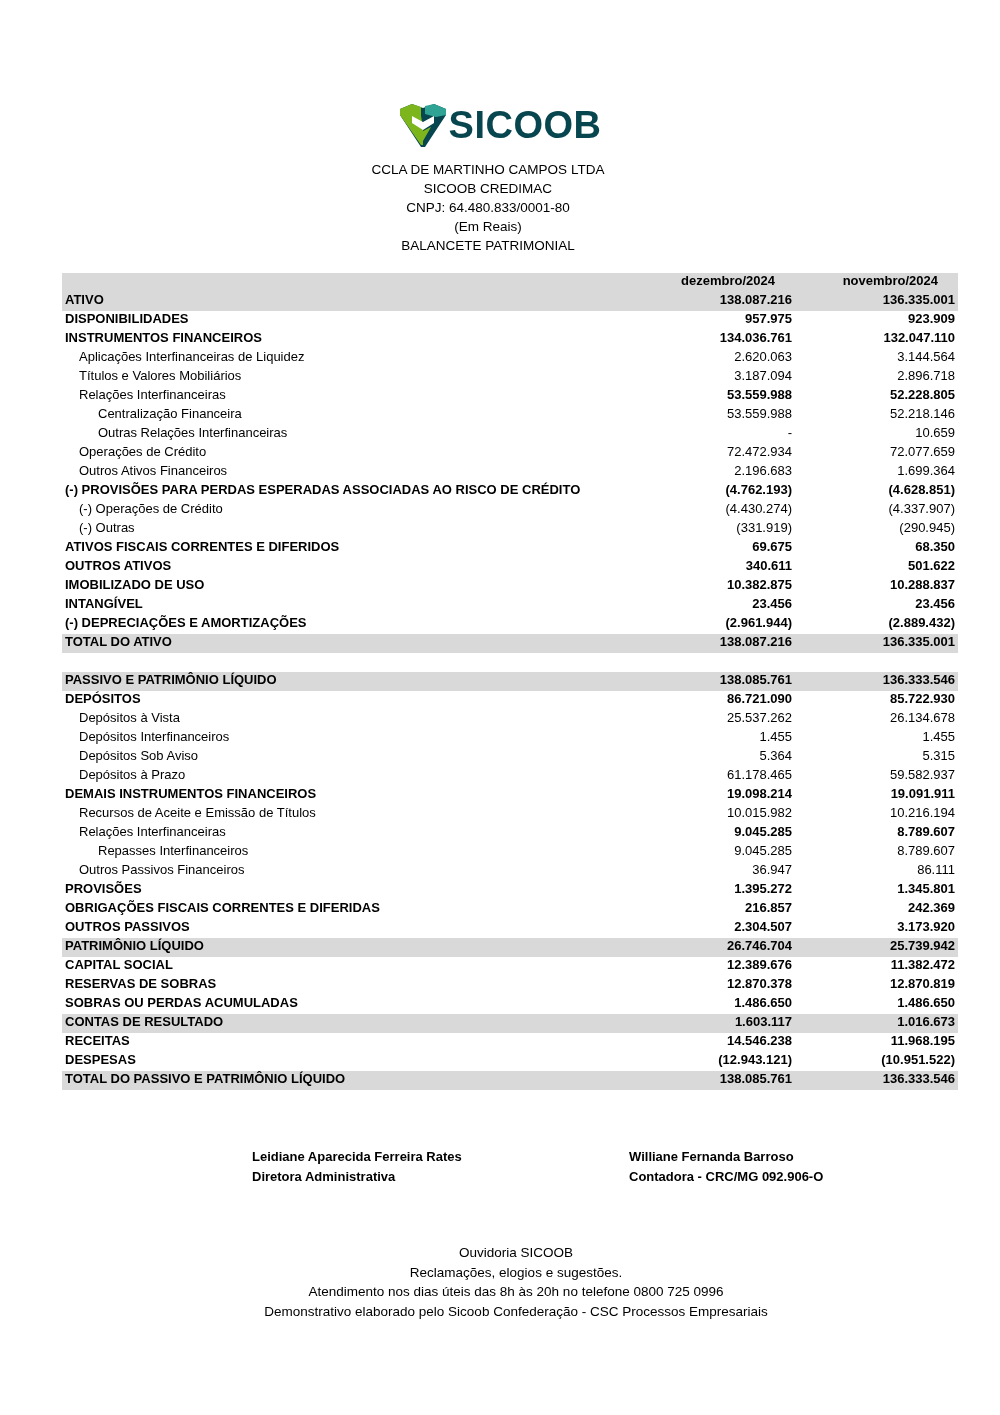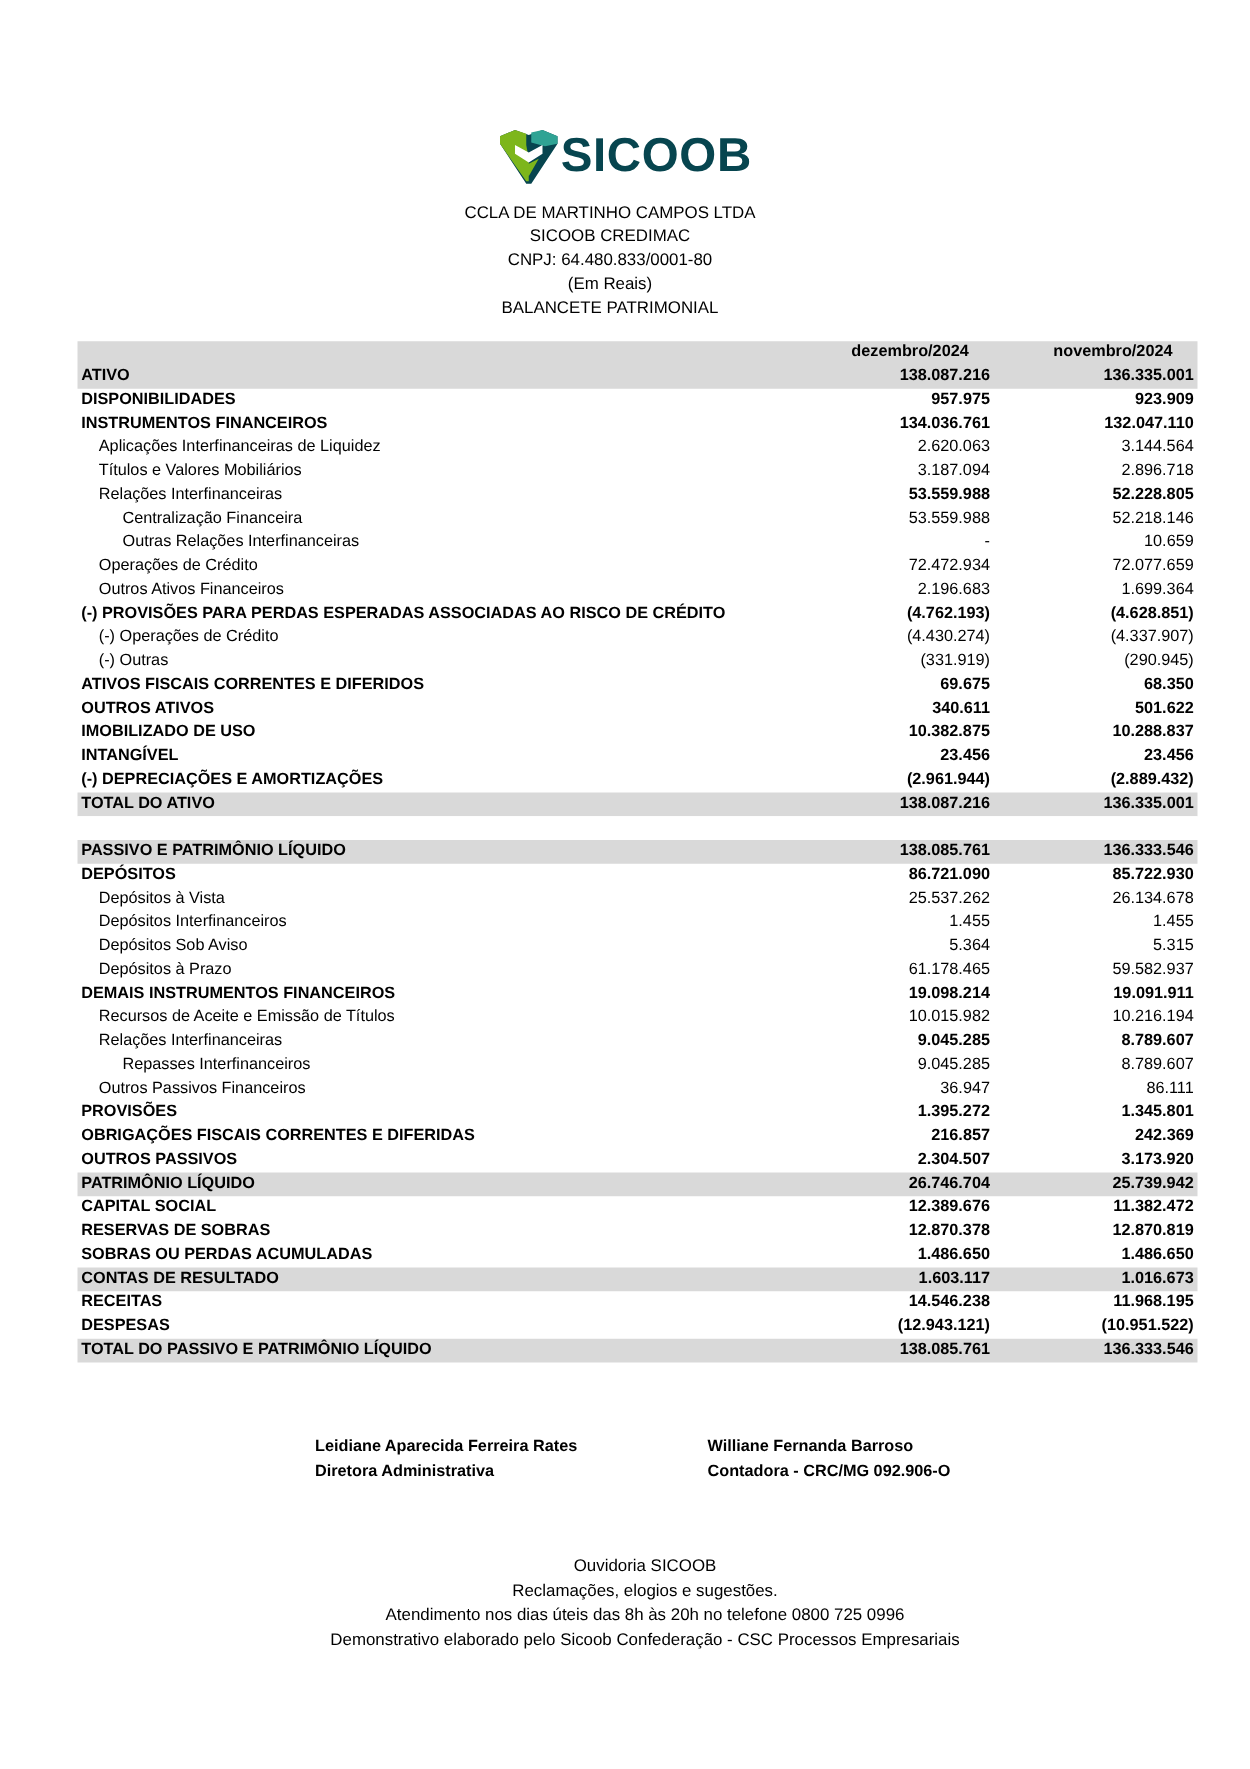--- a/index.html
+++ b/index.html
@@ -25,21 +25,21 @@
   .dec, .nov { width:163px; text-align:right; padding-right:3px; }
   .hdr .dec, .hdr .nov { padding-right:20px; font-weight:bold; }
   .l1 { padding-left:17px; }
   .l2 { padding-left:36px; }
   .b { font-weight:bold; }
 
   
   .signatures { position:absolute; top:1147px; left:0; width:1000px;
     font-size:13px; font-weight:bold; line-height:19.5px; }
   .sig-left { position:absolute; left:252px; top:0; }
-  .sig-right { position:absolute; left:566px; top:0; }
+  .sig-right { position:absolute; left:629px; top:0; }
 
   
   .footer { position:absolute; top:1243px; left:16px; width:1000px;
     text-align:center; font-size:13.5px; line-height:19.5px; }
 </style>
 </head>
 <body>
 
 <div class="page">
 

